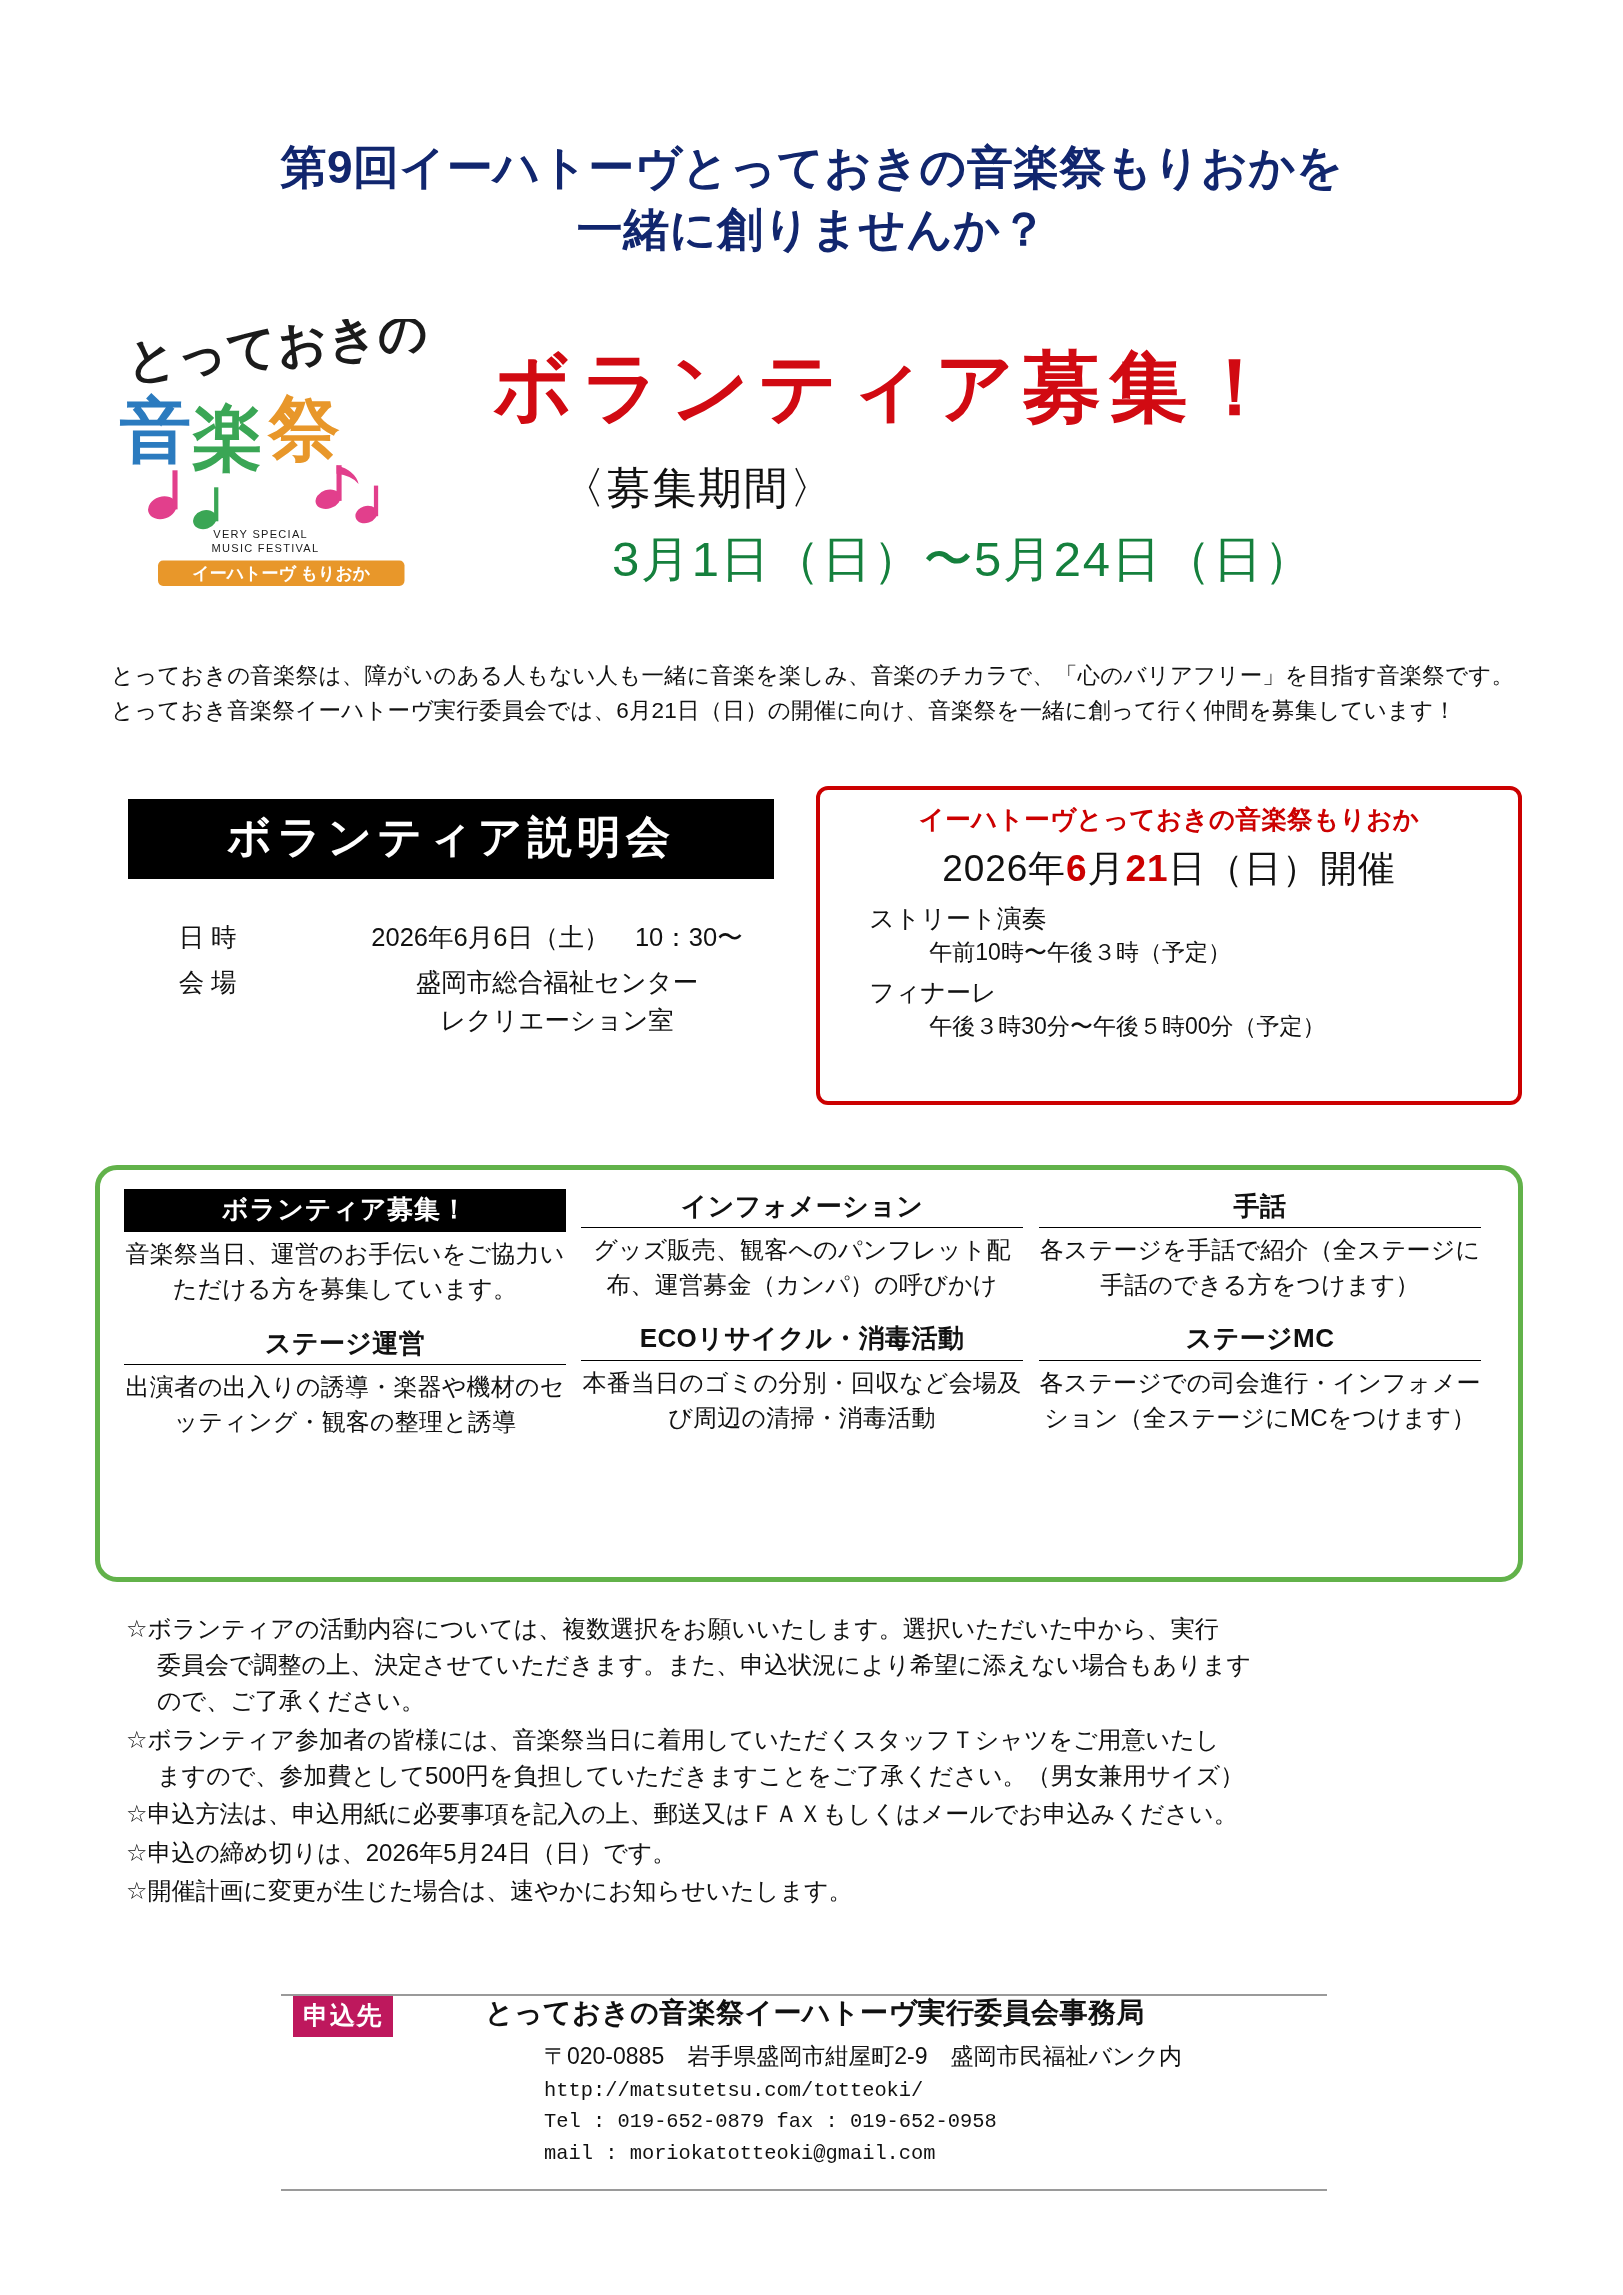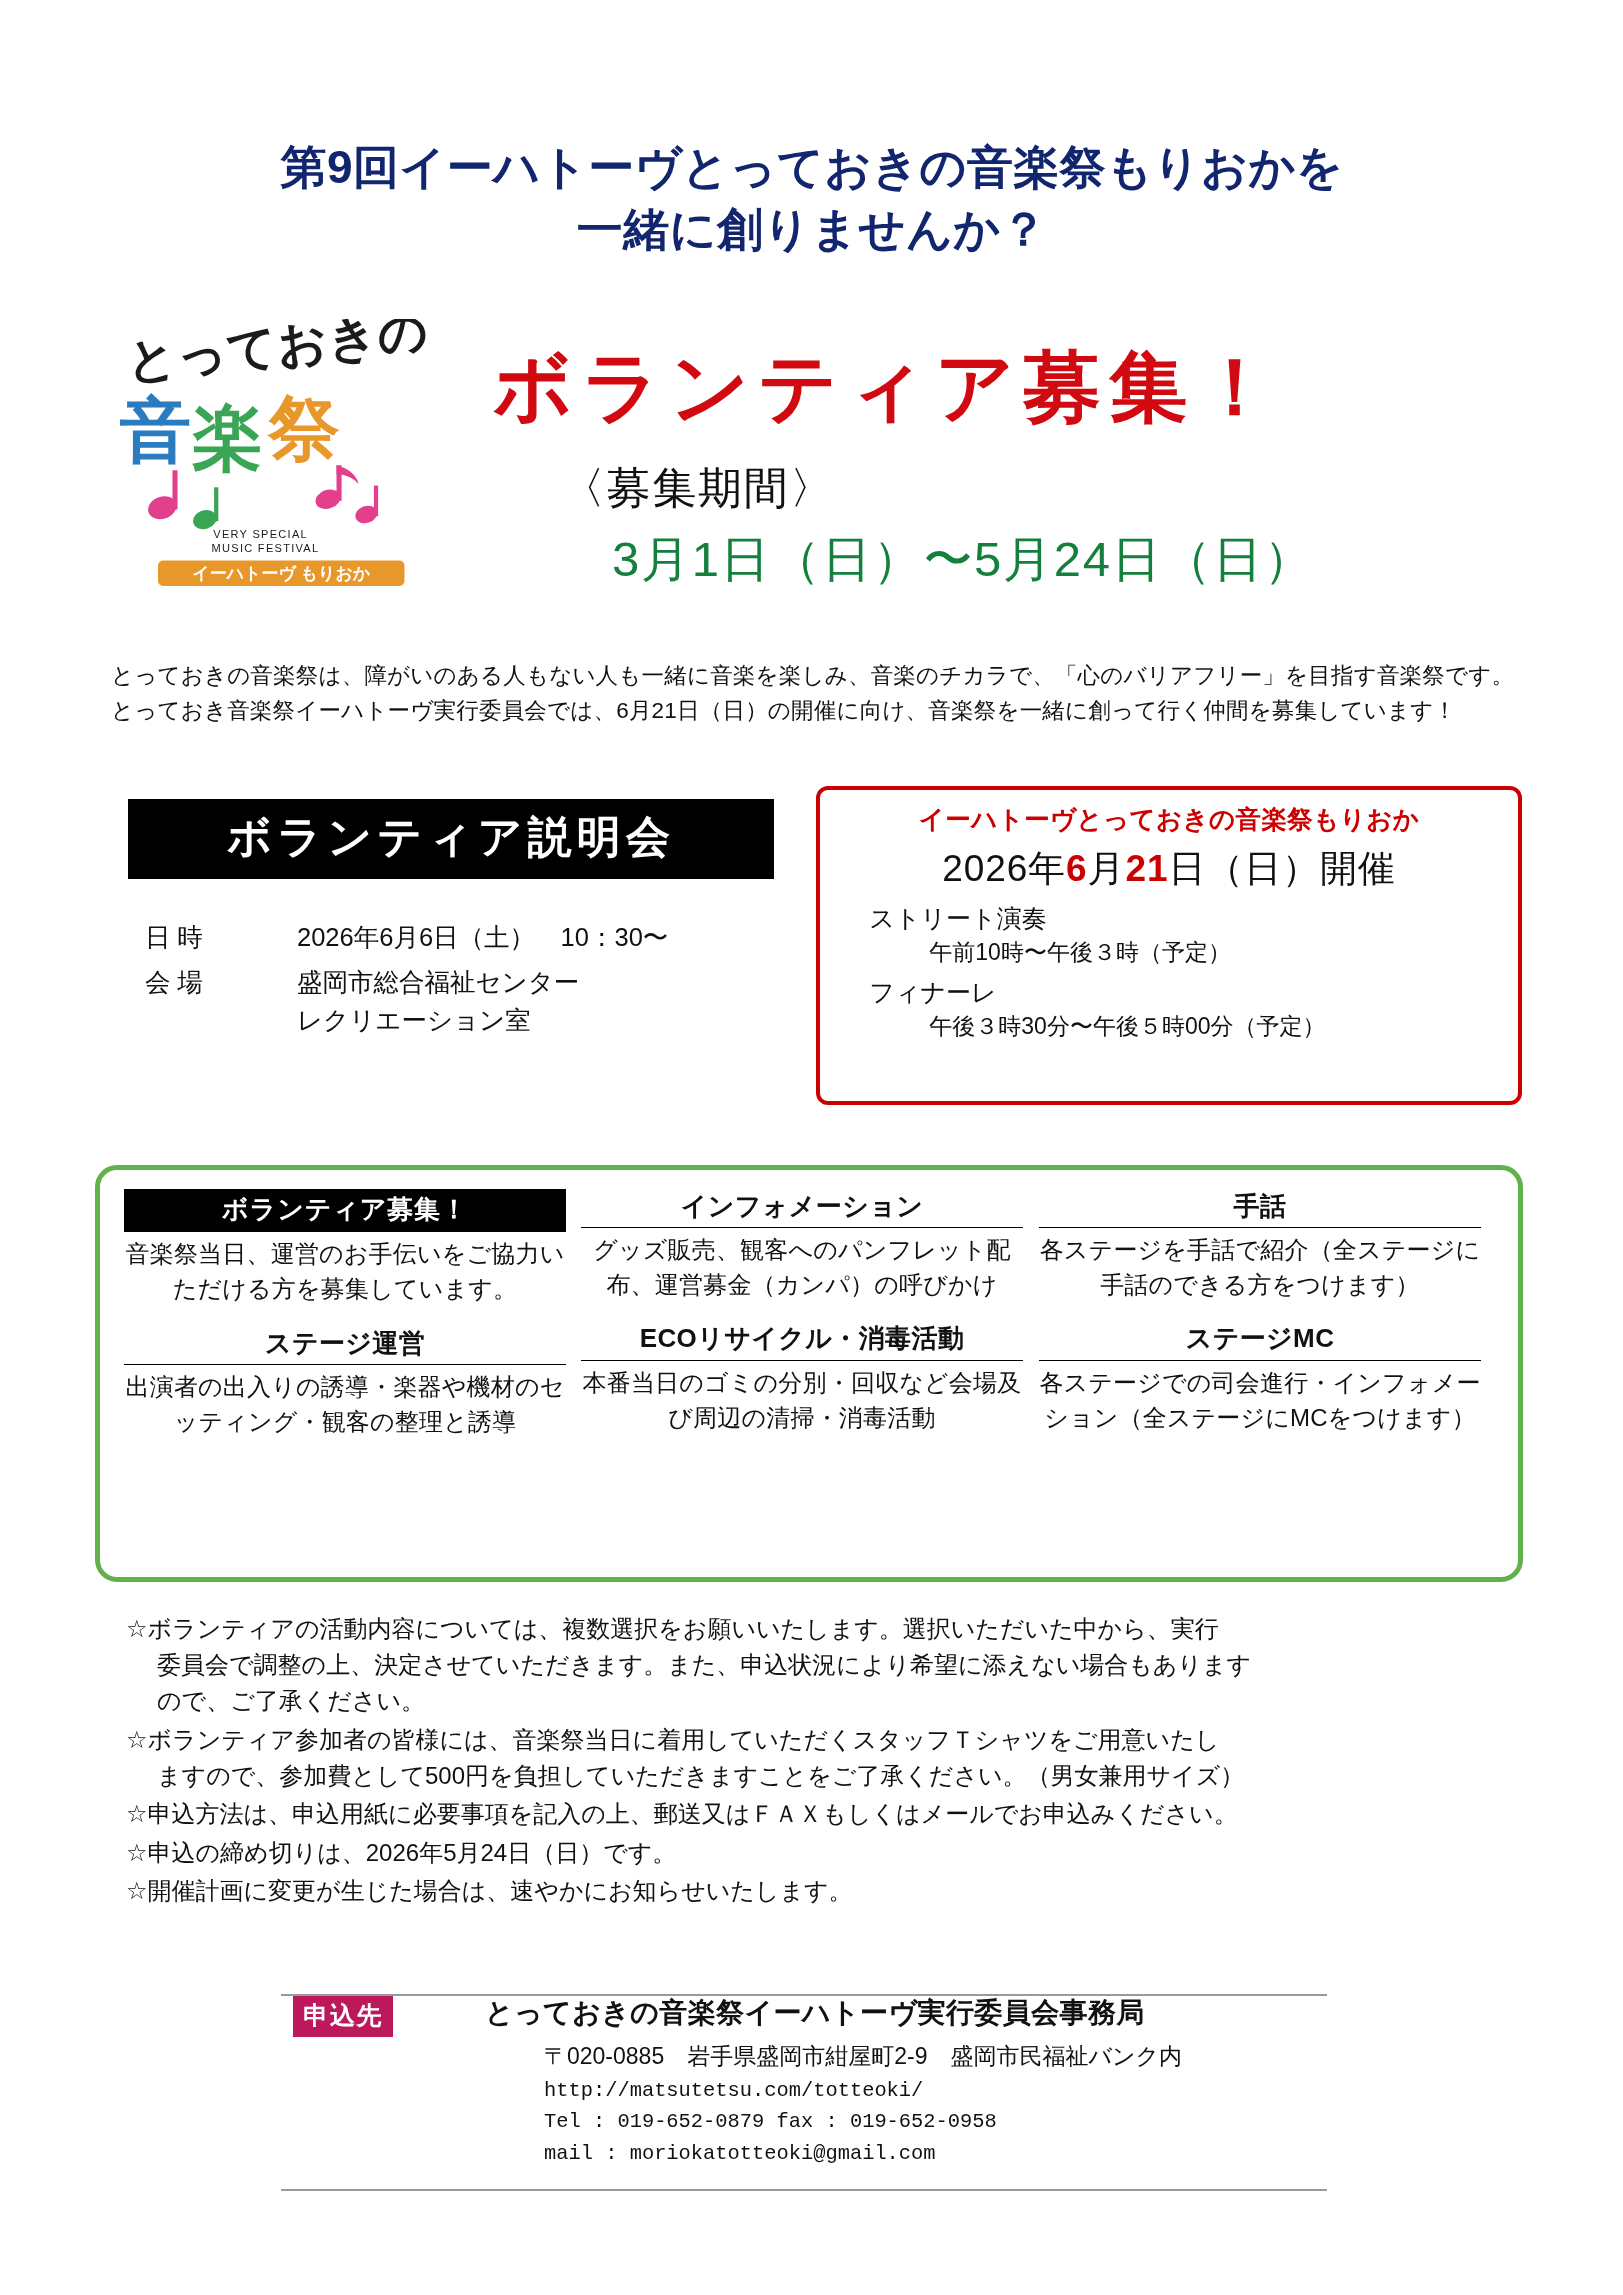--- a/index.html
+++ b/index.html
@@ -105,21 +105,21 @@
   }
   .setsumei-table {
     position: absolute;
     left: 145px;
     top: 918px;
     width: 672px;
     font-size: 25.5px;
     line-height: 1.5;
     color: #111111;
   }
-  .setsumei-row { display: flex; margin-bottom: 6.8px; }
+  .setsumei-row { display: flex; margin-bottom: 6.8px; text-align: center; }
   .setsumei-key { width: 132px; flex: none; letter-spacing: 6.8px; }
   .setsumei-val { flex: 1; margin-left: 20px; }
   .setsumei-val .sub { display: block; }
 
   
   .redbox {
     position: absolute;
     left: 816px;
     top: 786px;
     width: 706px;

